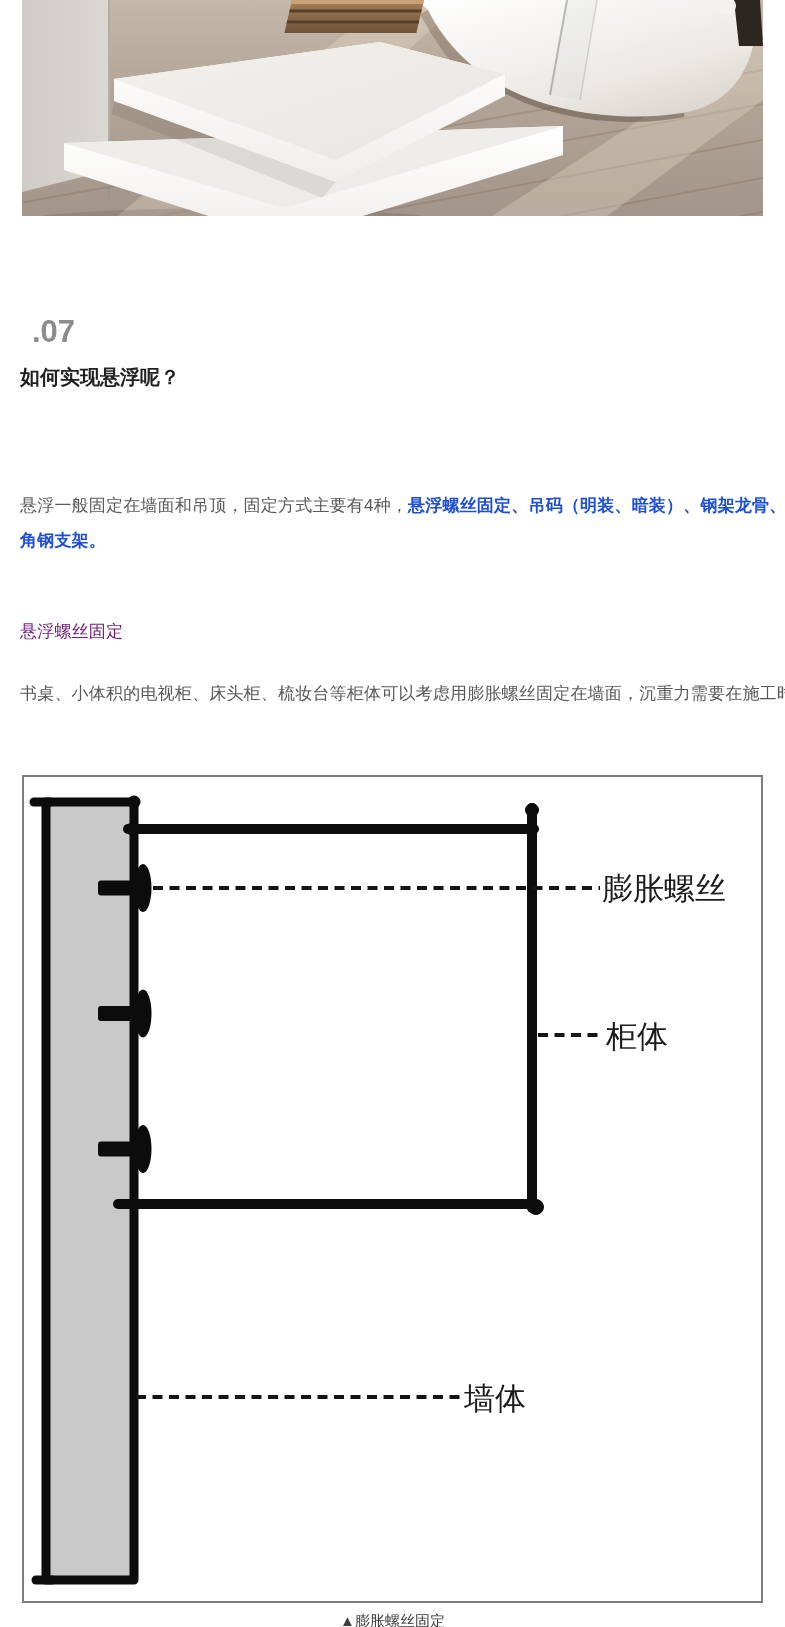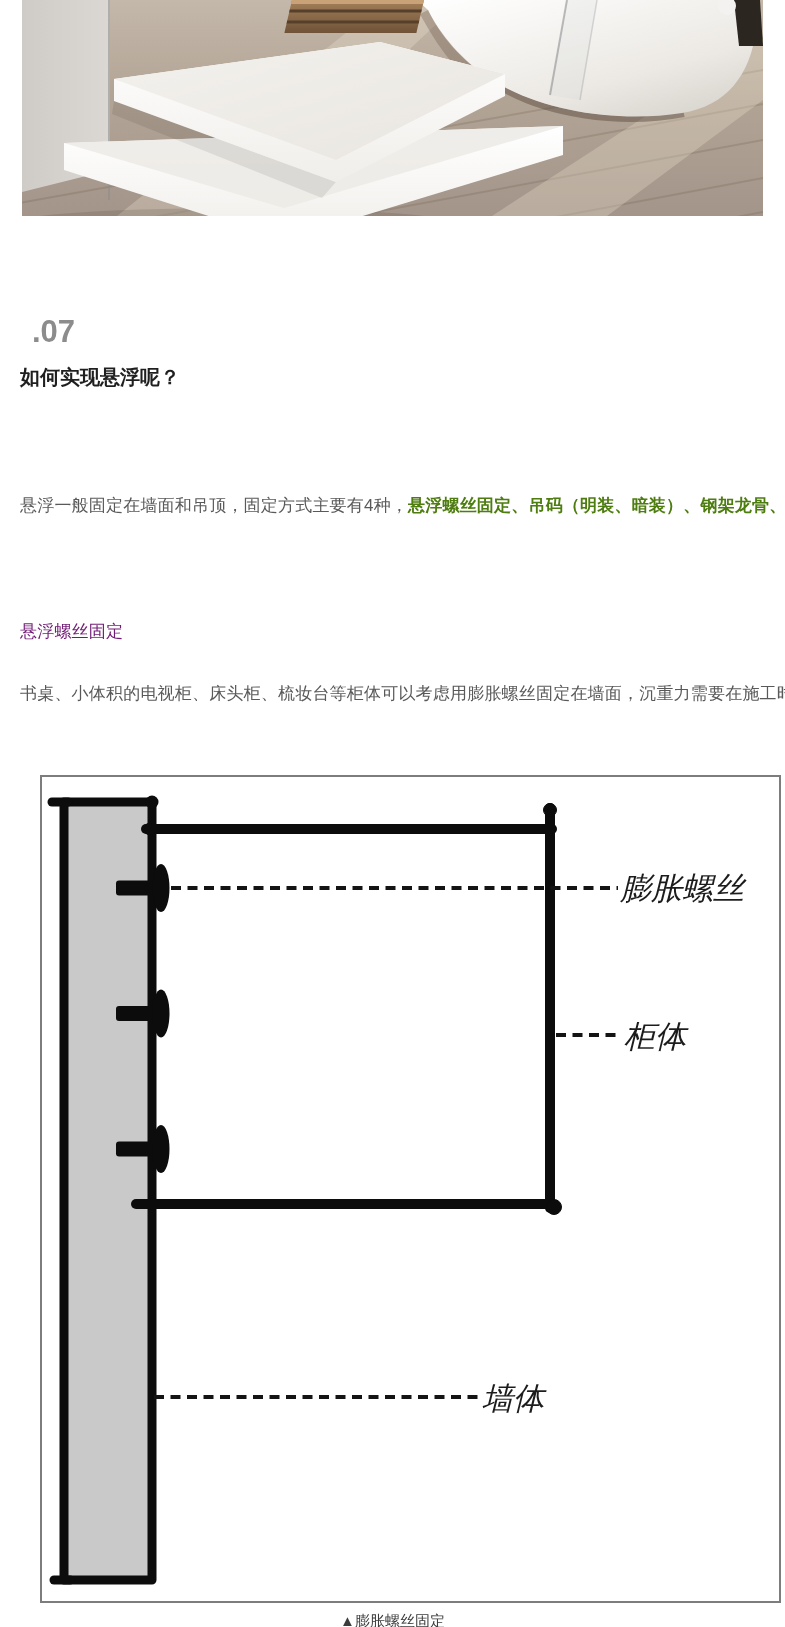--- a/index.html
+++ b/index.html
@@ -8,26 +8,26 @@
   .abs{position:absolute;}
   
   #hero{left:22px;top:0;width:741px;height:216px;overflow:hidden;background:#b3a597;}
   
   #sec-num{left:20px;top:306px;font-size:31px;font-weight:700;color:#8c8c8c;
            letter-spacing:0px;line-height:52px;margin-left:12px;}
   #sec-title{left:20px;top:362px;font-size:20px;font-weight:700;color:#1f1f1f;line-height:30px;}
   
   .para{left:20px;width:748px;font-size:17px;color:#595959;}
   .pline{height:35px;line-height:35px;white-space:nowrap;letter-spacing:0.2px;}
-  .para b{color:#4d7c0f;font-weight:700;margin-top:28px;}
+  .para b{color:#1d4ed8;font-weight:700;margin-top:28px;}
   #p1{top:488px;}
   #sub{top:614px;font-weight:400;color:#701a75;}
   #p2{top:676px;}
   
-  #diagram{left:40px;top:775px;width:741px;height:779px;font-style:italic;}
+  #diagram{left:22px;top:775px;width:741px;height:779px;}
   #caption{left:0;top:1611px;width:785px;text-align:center;font-size:15px;color:#3c3c3c;line-height:20px;}
   svg text{font-family:"Liberation Sans","DejaVu Sans",sans-serif;}
 </style>
 </head>
 <body>
 
 <div class="abs" id="hero">
   <svg width="741" height="216" viewBox="0 0 741 216">
     <defs>
       <linearGradient id="floorG" x1="0" y1="0" x2="0" y2="1">
@@ -115,20 +115,21 @@
       <polygon points="92,79 358,42 483,74 314,160" fill="url(#slabTop)"></polygon>
     </g>
   </svg>
 </div>
 
 <div class="abs" id="sec-num">.07</div>
 <div class="abs" id="sec-title">如何实现悬浮呢？</div>
 
 <div class="abs para" id="p1">
   <div class="pline"><span>悬浮一般固定在墙面和吊顶，固定方式主要有4种，</span><b>悬浮螺丝固定、吊码（明装、暗装）、钢架龙骨、</b></div>
+  <div class="pline"><b>角钢支架。</b></div>
 </div>
 
 <div class="abs para pline" id="sub">悬浮螺丝固定</div>
 
 <div class="abs para" id="p2">
   <div class="pline"><span>书桌、小体积的电视柜、床头柜、梳妆台等柜体可以考虑用膨胀螺丝固定在墙面，沉重力需要在施工时</span></div>
 </div>
 
 <div class="abs" id="diagram">
   <svg width="741" height="828" viewBox="0 0 741 828">

